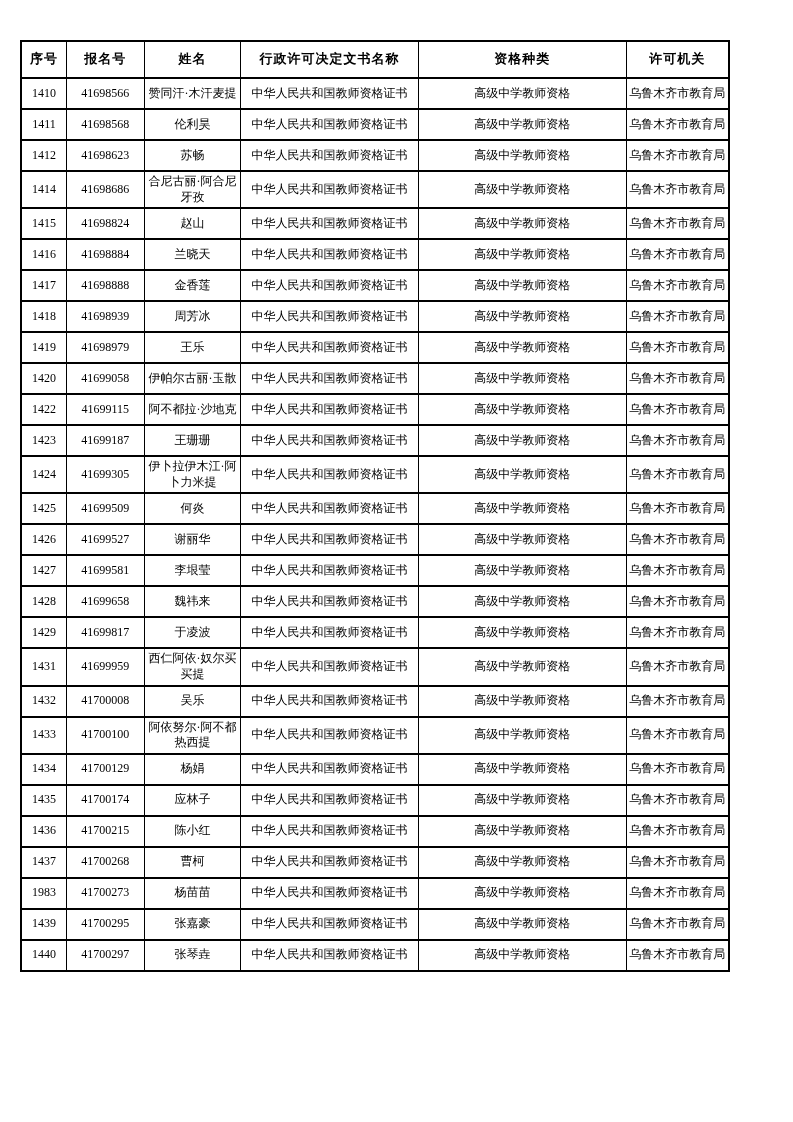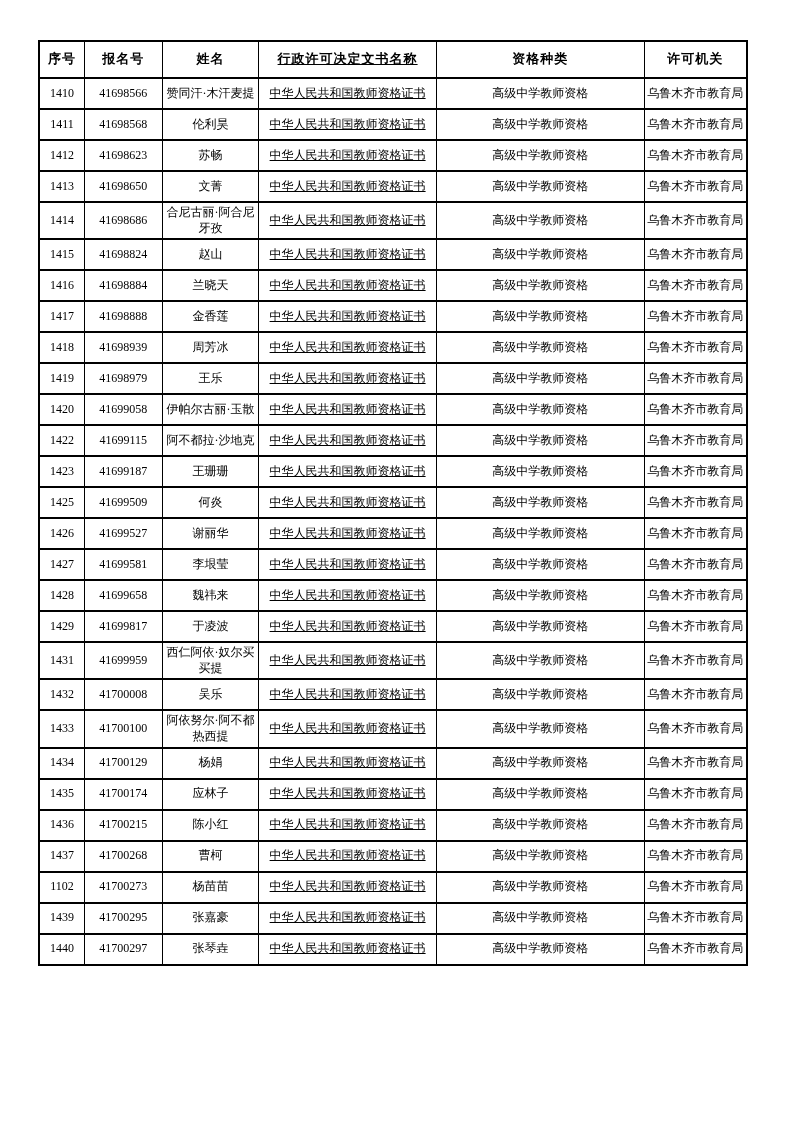--- a/index.html
+++ b/index.html
@@ -11,21 +11,21 @@
     position: relative;
     width: 793px;
     height: 1122px;
     background: #ffffff;
     overflow: hidden;
     font-family: "Liberation Serif", "DejaVu Serif", serif;
     color: #000000;
   }
   .doc-table {
     position: absolute;
-    left: 38px;
+    left: 20px;
     top: 40px;
     width: 710px;
     border-collapse: collapse;
     table-layout: fixed;
     border: 2px solid #000000;
   }
   .doc-table th, .doc-table td {
     border-left: 1px solid #000000;
     border-right: 1px solid #000000;
     border-top: 2px solid #000000;
@@ -43,21 +43,21 @@
     letter-spacing: 1px;
   }
   .doc-table td {
     height: 25px;
     font-size: 12px;
   }
   
   .col-0 { width: 45px; }
   .col-1 { width: 77px; margin-left: 28px; }
   .col-2 { width: 96px; }
-  .col-3 { width: 176px; text-decoration: underline; }
+  .col-3 { width: 176px; }
   .col-4 { width: 206px; }
   .col-5 { width: 102px; }
 </style>
 </head>
 <body>
 
 <div class="page">
   <table class="doc-table">
     <colgroup>
       <col class="col-0">
@@ -96,28 +96,20 @@
         </tr>
         <tr>
           <td class="col-0">1412</td>
           <td class="col-1">41698623</td>
           <td class="col-2">苏畅</td>
           <td class="col-3">中华人民共和国教师资格证书</td>
           <td class="col-4">高级中学教师资格</td>
           <td class="col-5">乌鲁木齐市教育局</td>
         </tr>
         <tr>
-          <td class="col-0">1413</td>
-          <td class="col-1">41698650</td>
-          <td class="col-2">文菁</td>
-          <td class="col-3">中华人民共和国教师资格证书</td>
-          <td class="col-4">高级中学教师资格</td>
-          <td class="col-5">乌鲁木齐市教育局</td>
-        </tr>
-        <tr>
           <td class="col-0">1414</td>
           <td class="col-1">41698686</td>
           <td class="col-2">合尼古丽·阿合尼牙孜</td>
           <td class="col-3">中华人民共和国教师资格证书</td>
           <td class="col-4">高级中学教师资格</td>
           <td class="col-5">乌鲁木齐市教育局</td>
         </tr>
         <tr>
           <td class="col-0">1415</td>
           <td class="col-1">41698824</td>
@@ -176,20 +168,28 @@
         </tr>
         <tr>
           <td class="col-0">1423</td>
           <td class="col-1">41699187</td>
           <td class="col-2">王珊珊</td>
           <td class="col-3">中华人民共和国教师资格证书</td>
           <td class="col-4">高级中学教师资格</td>
           <td class="col-5">乌鲁木齐市教育局</td>
         </tr>
         <tr>
+          <td class="col-0">1424</td>
+          <td class="col-1">41699305</td>
+          <td class="col-2">伊卜拉伊木江·阿卜力米提</td>
+          <td class="col-3">中华人民共和国教师资格证书</td>
+          <td class="col-4">高级中学教师资格</td>
+          <td class="col-5">乌鲁木齐市教育局</td>
+        </tr>
+        <tr>
           <td class="col-0">1425</td>
           <td class="col-1">41699509</td>
           <td class="col-2">何炎</td>
           <td class="col-3">中华人民共和国教师资格证书</td>
           <td class="col-4">高级中学教师资格</td>
           <td class="col-5">乌鲁木齐市教育局</td>
         </tr>
         <tr>
           <td class="col-0">1426</td>
           <td class="col-1">41699527</td>
@@ -272,21 +272,21 @@
         </tr>
         <tr>
           <td class="col-0">1437</td>
           <td class="col-1">41700268</td>
           <td class="col-2">曹柯</td>
           <td class="col-3">中华人民共和国教师资格证书</td>
           <td class="col-4">高级中学教师资格</td>
           <td class="col-5">乌鲁木齐市教育局</td>
         </tr>
         <tr>
-          <td class="col-0">1102</td>
+          <td class="col-0">1983</td>
           <td class="col-1">41700273</td>
           <td class="col-2">杨苗苗</td>
           <td class="col-3">中华人民共和国教师资格证书</td>
           <td class="col-4">高级中学教师资格</td>
           <td class="col-5">乌鲁木齐市教育局</td>
         </tr>
         <tr>
           <td class="col-0">1439</td>
           <td class="col-1">41700295</td>
           <td class="col-2">张嘉豪</td>

